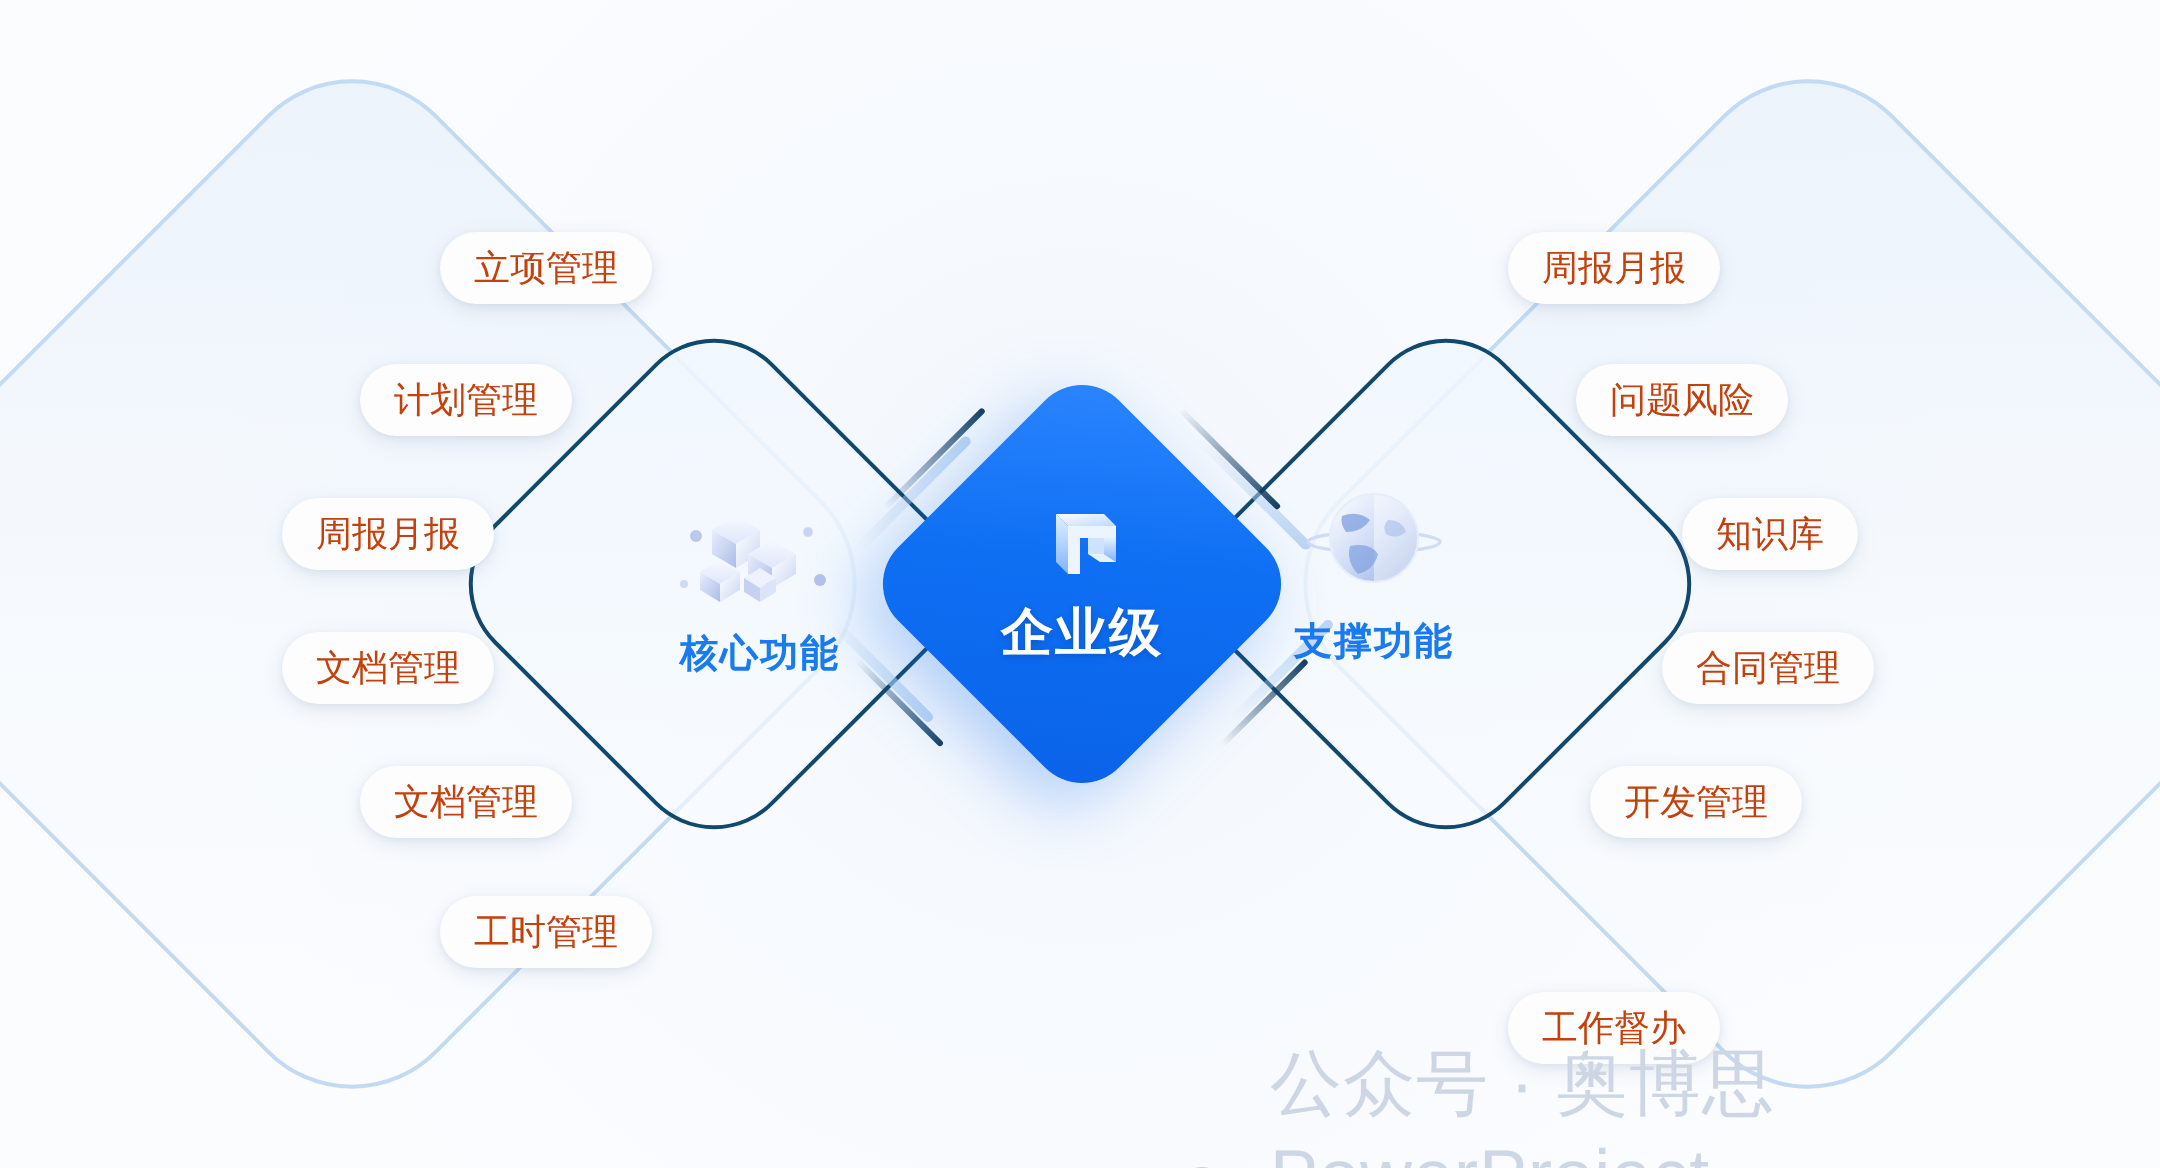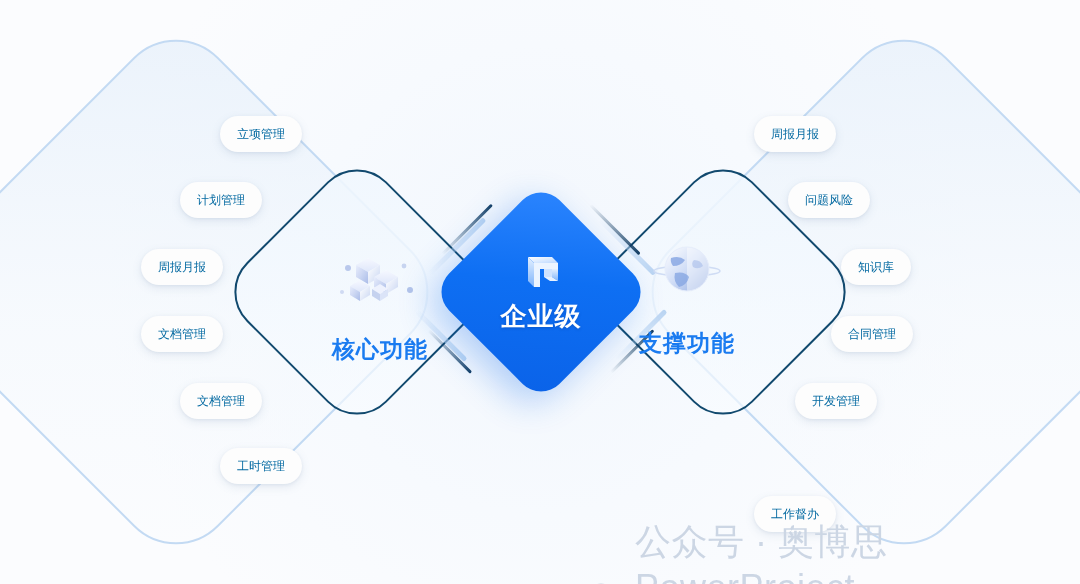--- a/index.html
+++ b/index.html
@@ -55,35 +55,35 @@
 
   
   .accent{position:absolute;border-radius:4px;}
   .accent.lt{background:linear-gradient(to right,rgba(186,214,245,0),#b9d4f2);}
   .accent.dk{background:linear-gradient(to right,rgba(16,52,92,0),#123d63);}
 
   
   .section{position:absolute;display:flex;flex-direction:column;align-items:center;}
   .section-icon{width:92px;height:64px;}
   .section-label{
-    font-size:23px;font-weight:bold;color:#1a7bf0;letter-spacing:1px;margin-top:24px;
+    font-size:19px;font-weight:bold;color:#1a7bf0;letter-spacing:1px;margin-top:4px;
   }
   #core-section{left:325px;top:246px;width:110px;}
   #support-section{left:632px;top:240px;width:110px;}
 
   
   .pill{
     position:absolute;
     background:#fdfdfd;
     border-radius:22px;
     height:36px;
     display:flex;align-items:center;justify-content:center;
     padding:0 17px;
-    font-size:12px;
-    color:#0369a1;
+    font-size:18px;
+    color:#c2410c;
     font-weight:500;
     box-shadow:0 3px 10px rgba(96,124,164,.14), 0 1px 3px rgba(96,124,164,.10);
     white-space:nowrap;
   }
 
   
   #watermark{
     position:absolute;left:588px;top:518px;
     display:flex;align-items:flex-end;gap:11px;
     color:#cbd5e3;

